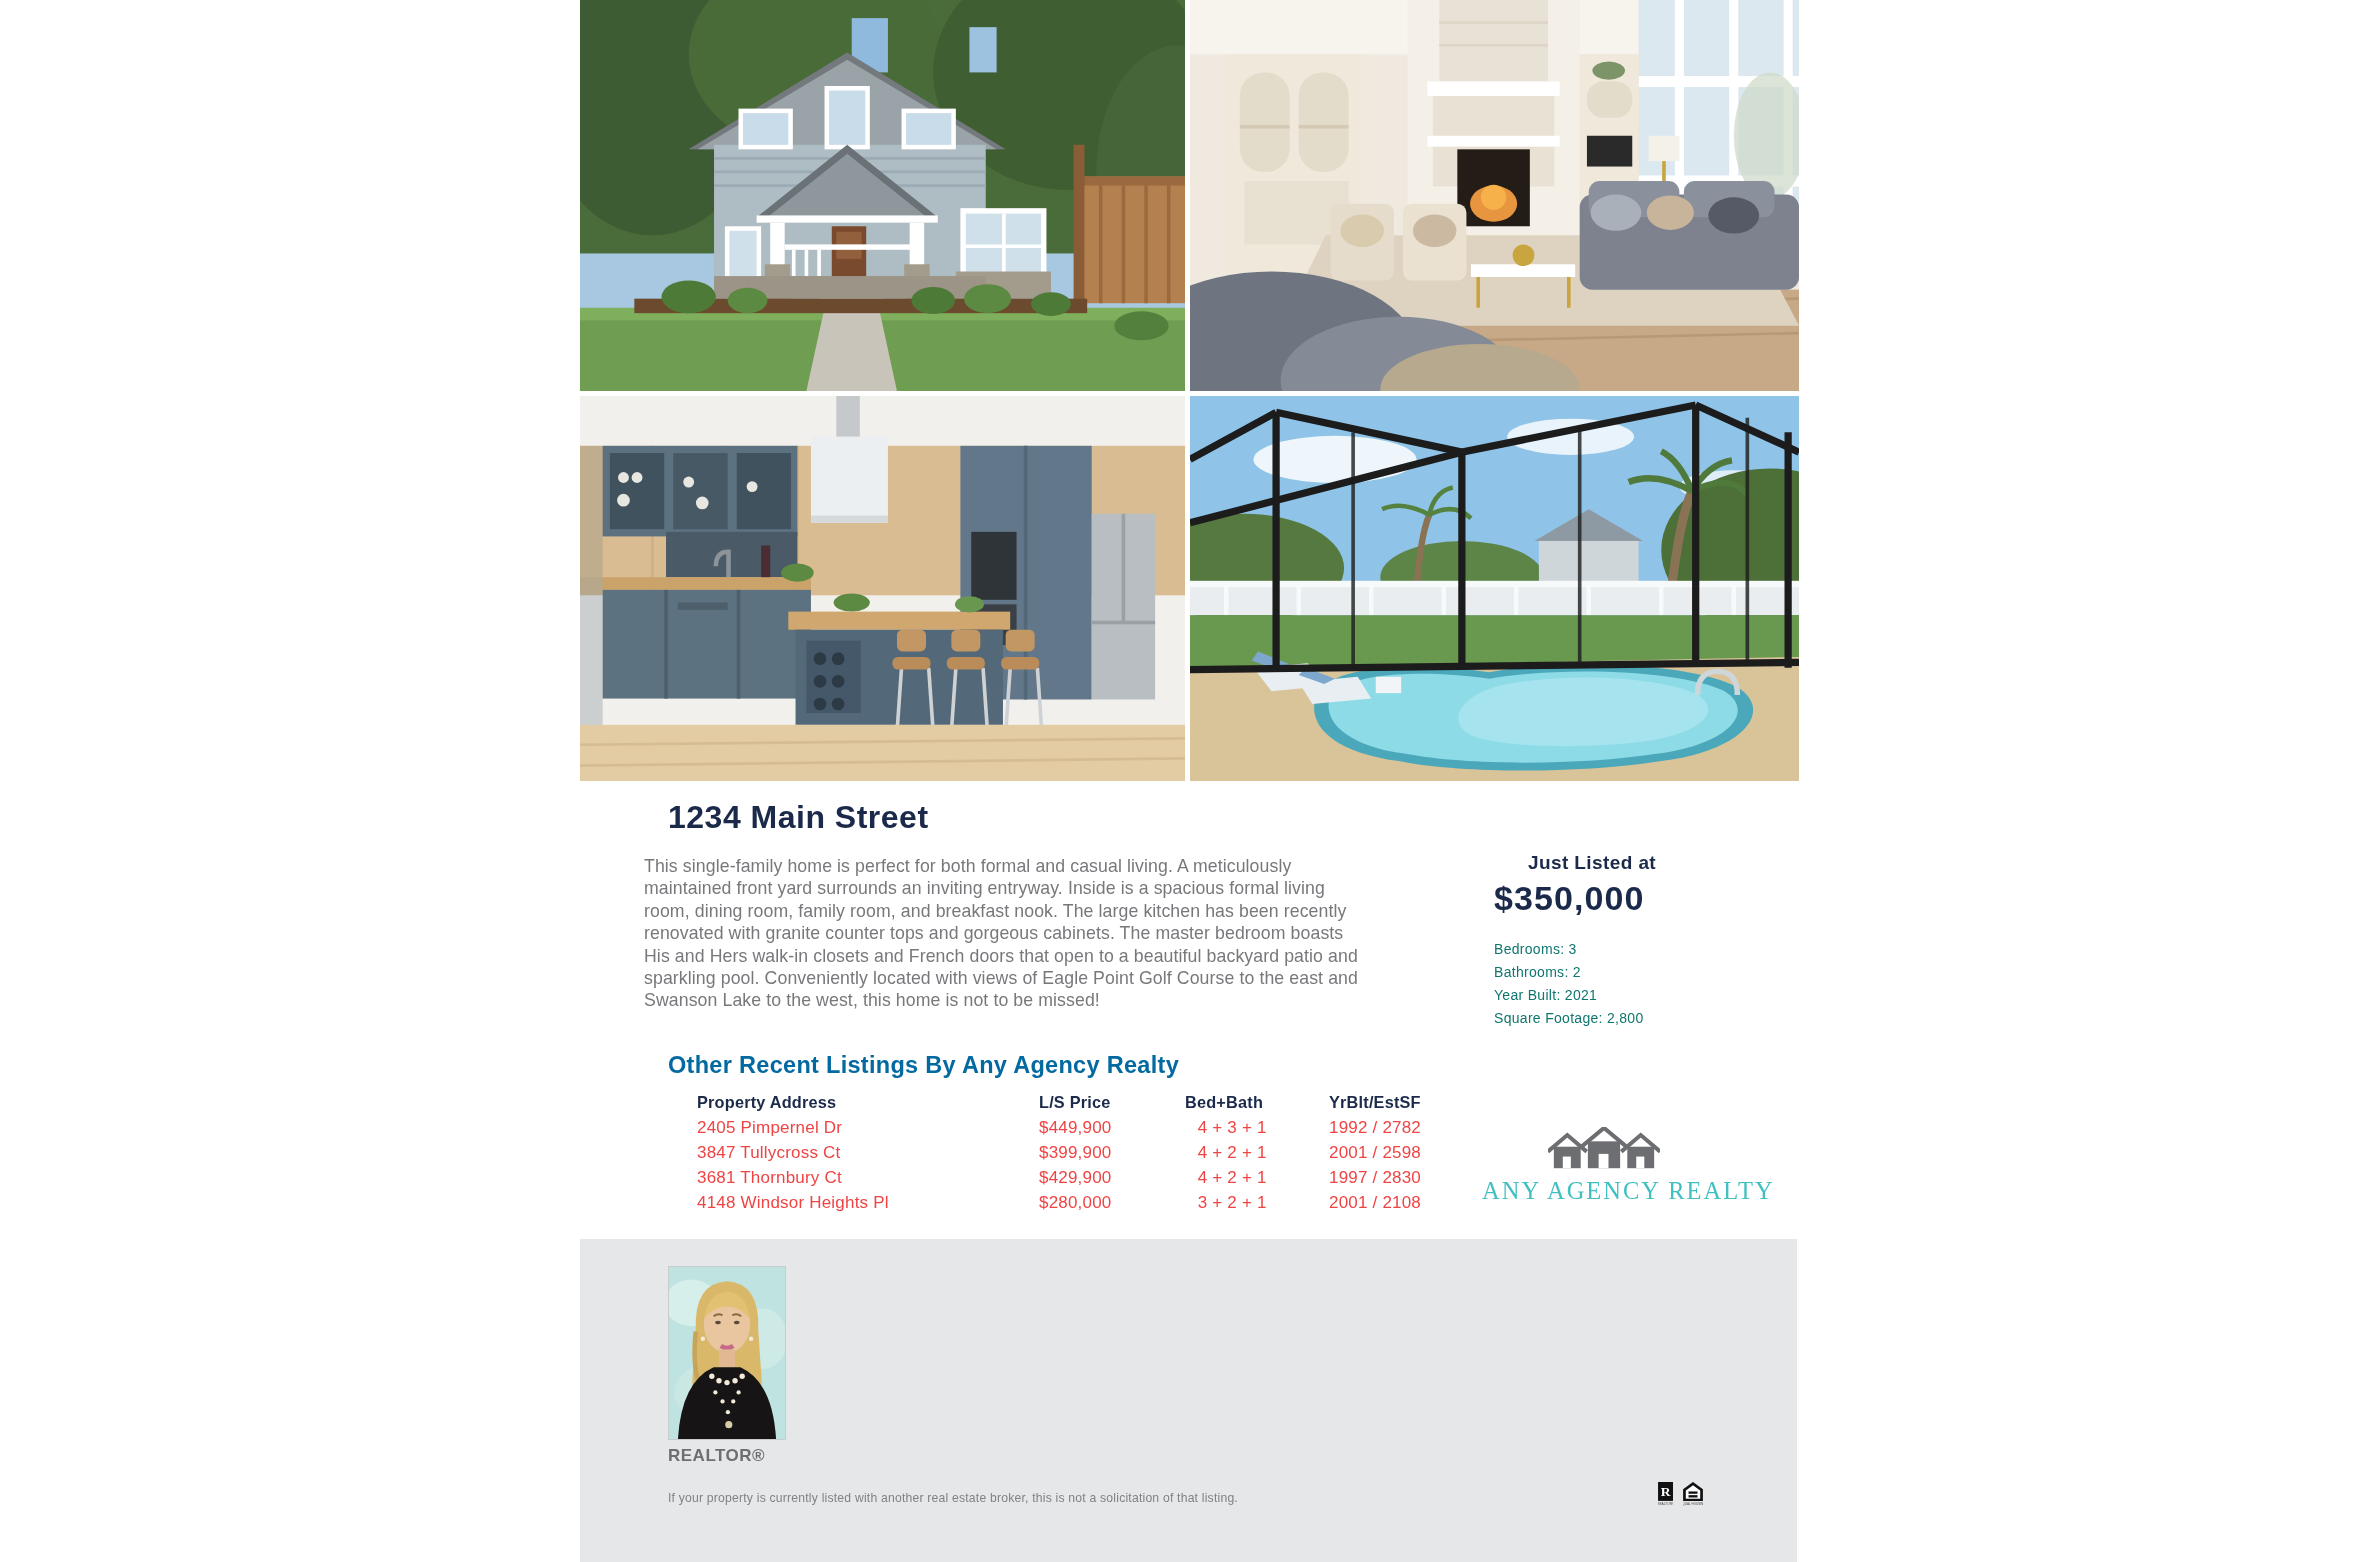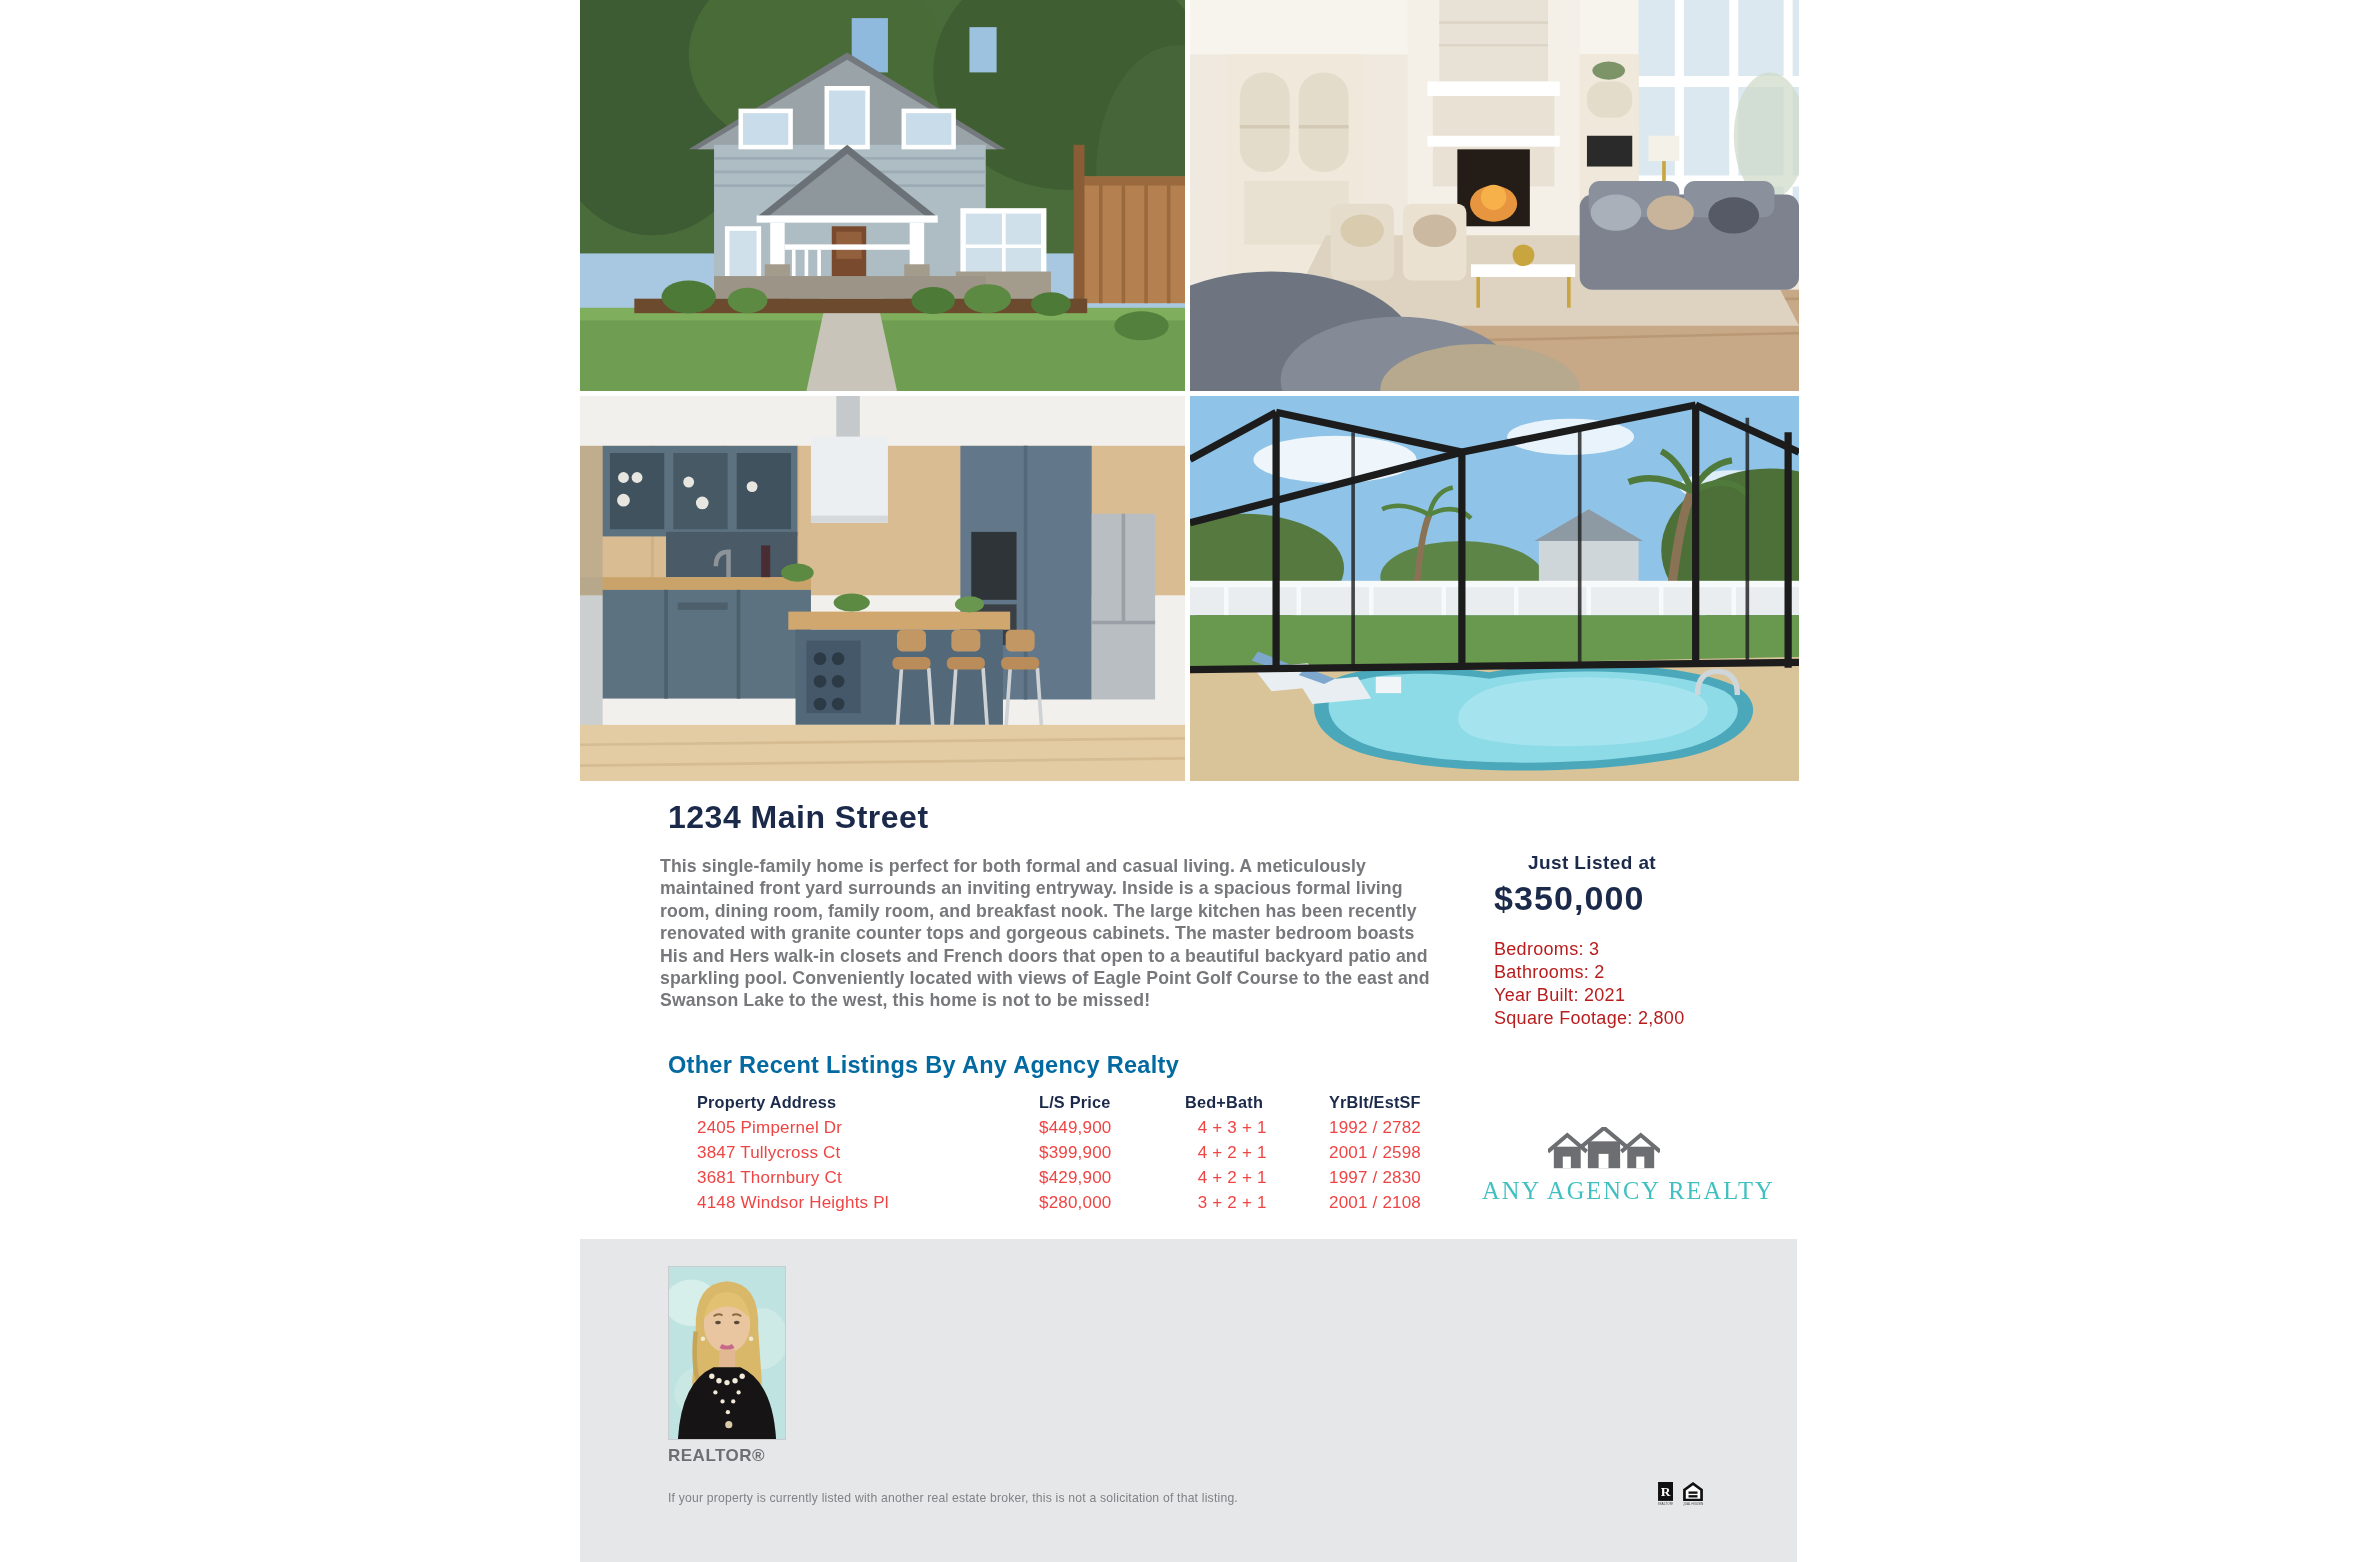--- a/index.html
+++ b/index.html
@@ -6,25 +6,25 @@
   .page{position:relative;width:2102px;height:1562px;background:#ffffff;overflow:hidden;
         font-family:"Liberation Sans", sans-serif;}
   
   .photo-grid{position:absolute;left:580px;top:0;width:1218px;height:781px;
               display:grid;grid-template-columns:605px 609px;grid-template-rows:391px 385px;gap:4.5px;}
   .photo{overflow:hidden;background:#ddd;}
   .photo svg{display:block;width:100%;height:100%;}
   
   .title{position:absolute;left:668px;top:799px;font-size:32px;font-weight:bold;
          color:#1b2a4a;letter-spacing:0.5px;}
-  .desc{position:absolute;left:660px;top:855px;width:824px;font-size:17.7px;line-height:22.4px;
-        color:#77787b;white-space:pre-line;letter-spacing:0.1px;font-weight:bold;}
+  .desc{position:absolute;left:644px;top:855px;width:824px;font-size:17.7px;line-height:22.4px;
+        color:#77787b;white-space:pre-line;letter-spacing:0.1px;}
   .price-label{position:absolute;left:1528px;top:852px;font-size:19px;font-weight:bold;color:#1b2a4a;letter-spacing:0.4px;}
   .price-value{position:absolute;left:1494px;top:879px;font-size:34px;font-weight:bold;color:#1b2a4a;letter-spacing:1.1px;text-align:right;}
-  .facts{position:absolute;left:1494px;top:938px;font-size:18px;line-height:23px;color:#b91c1c;letter-spacing:0.3px;}
+  .facts{position:absolute;left:1494px;top:938px;font-size:14px;line-height:23px;color:#0f766e;letter-spacing:0.3px;}
   
   .listings-heading{position:absolute;left:668px;top:1052px;font-size:23.5px;font-weight:bold;color:#0369a1;letter-spacing:0.3px;}
   .listings-table{position:absolute;left:668px;top:1090px;width:779px;margin-left:29px;}
   .lrow{display:grid;grid-template-columns:342px 146px 144px 145px;height:25px;align-items:center;}
   .lrow.head{font-size:16.3px;font-weight:bold;color:#1b2a4a;letter-spacing:0.2px;}
   .lrow .c{font-size:17px;color:#ef4444;letter-spacing:0.2px;white-space:pre;}
   .lrow .c.bed{padding-left:12.7px;}
   .lrow.head .c{font-size:16.3px;font-weight:bold;color:#1b2a4a;padding-left:0;}
   
   .agency-logo{position:absolute;left:1482px;top:1127px;width:243px;text-align:center;}

